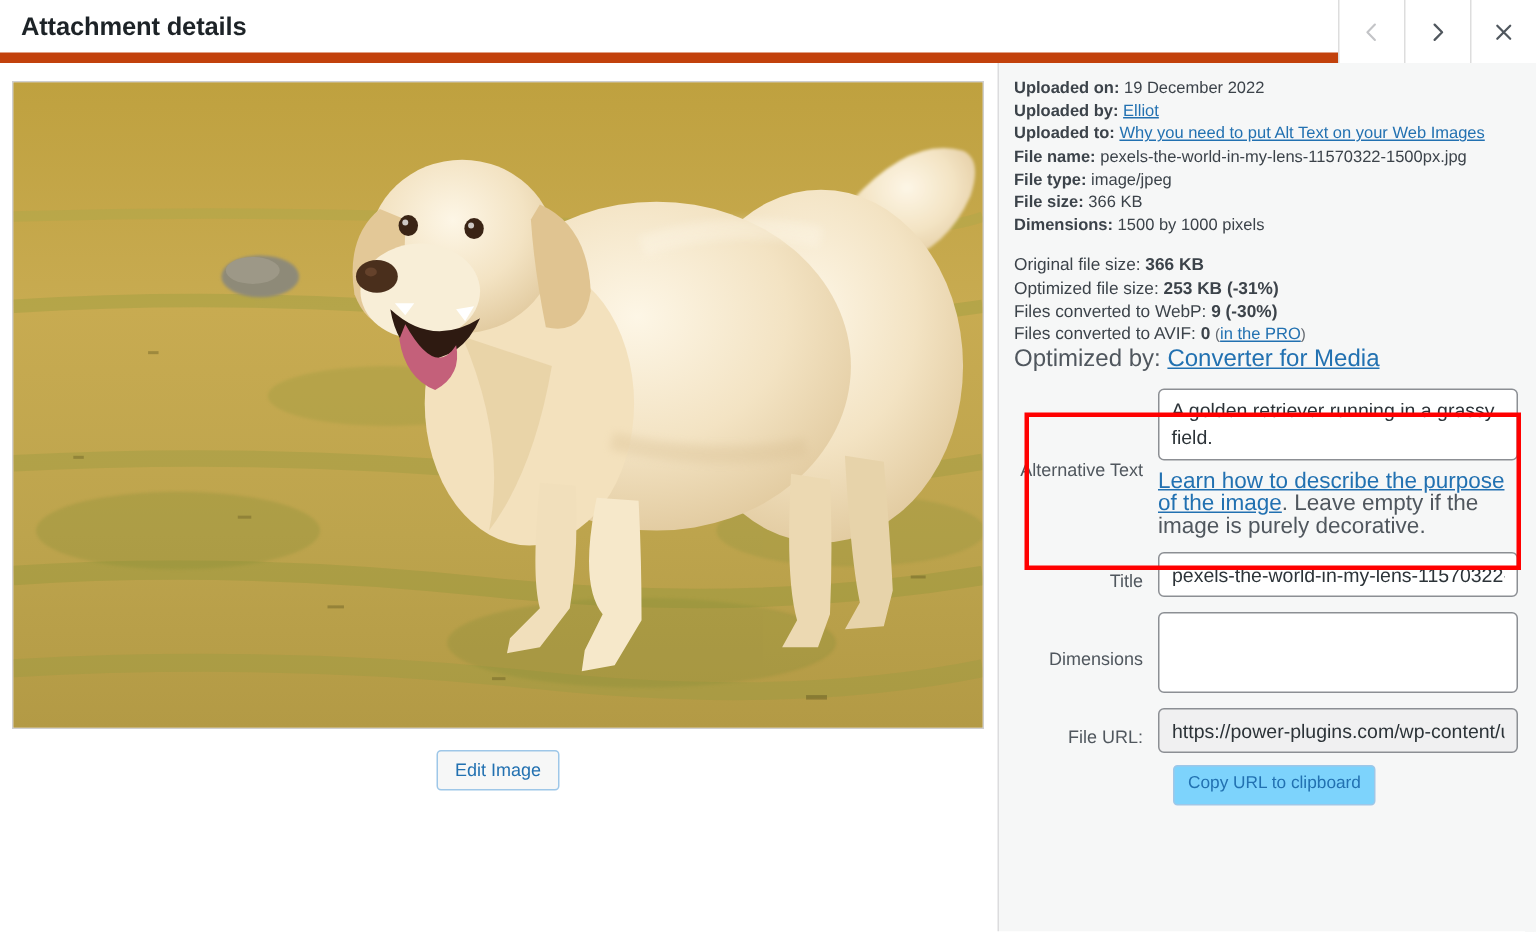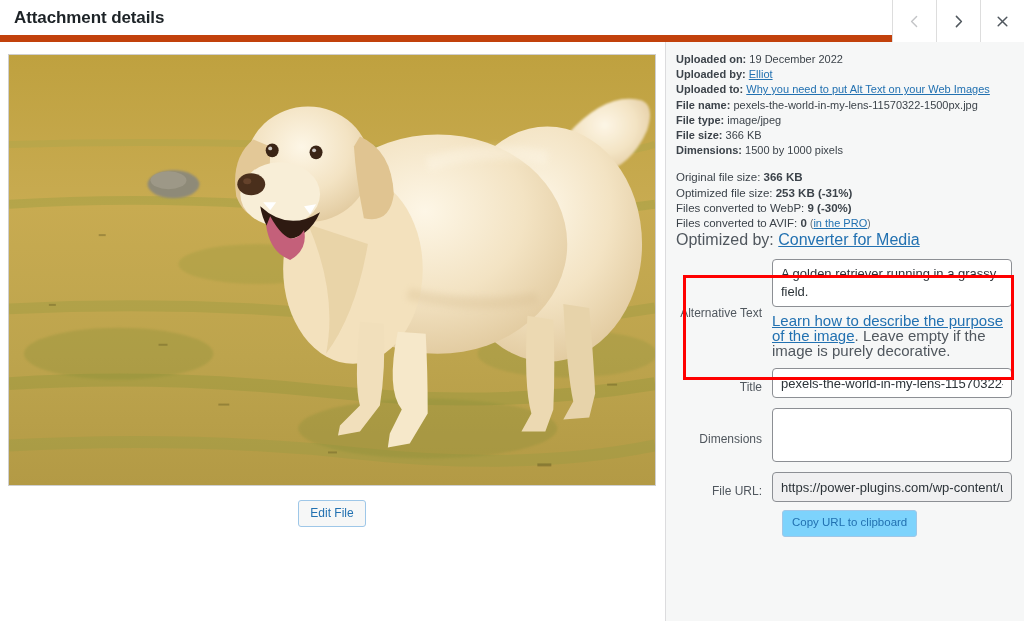--- a/index.html
+++ b/index.html
@@ -337,21 +337,21 @@
           <path d="M296 152 L302 160 L308 150 Z" fill="#ffffff"></path>
 
           <g opacity="0.3" filter="url(#vsoft)">
             <path d="M420 110 Q480 90 540 104" stroke="#fffbf0" stroke-width="14" fill="none"></path>
             <path d="M400 240 Q470 256 530 244" stroke="#d6bc8e" stroke-width="12" fill="none"></path>
           </g>
         </svg>
       </div>
 
       <div id="edit-image-wrap">
-        <span id="edit-image-button">Edit File</span>
+        <span id="edit-image-button">Edit Image</span>
       </div>
     </div>
 
     <div id="sidebar">
 
       <div id="alt-text-highlight"></div>
 
       <div class="info-block">
         <div class="info-line">
           <b>Uploaded on:</b>

